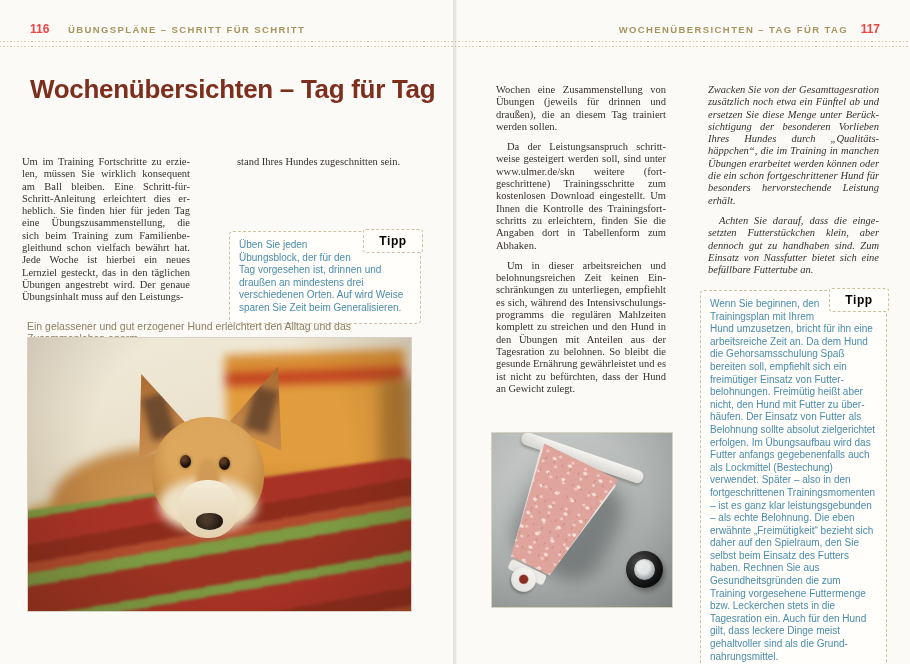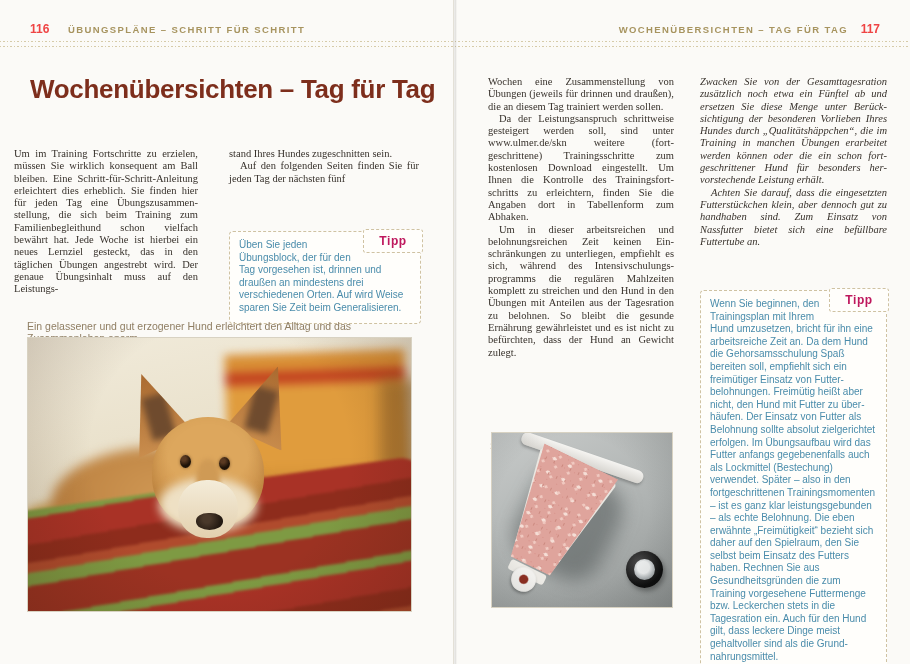--- a/index.html
+++ b/index.html
@@ -21,29 +21,29 @@
     background-image:
       repeating-linear-gradient(90deg,#d6cba9 0 1.5px,transparent 1.5px 3.5px),
       repeating-linear-gradient(90deg,#d6cba9 0 1.5px,transparent 1.5px 3.5px);
     background-size:100% 1px,100% 1px;background-position:0 0,0 5px;background-repeat:no-repeat;}
   
   .title{position:absolute;left:30px;top:74px;font-family:"Liberation Sans",sans-serif;
     font-weight:700;font-size:26px;color:#7d2e1c;letter-spacing:-0.3px;}
   
   .col{position:absolute;font-size:10.5px;line-height:12.3px;text-align:justify;
     hyphens:auto;-webkit-hyphens:auto;}
-  .col p{margin:0;}
+  .col p{margin:8px;}
   .col p.ind{text-indent:11px;}
   
   .tipbox{position:absolute;border:1px dashed #cfc2a2;border-radius:4px;background:#fffefb;
     font-family:"Liberation Sans",sans-serif;font-size:10px;line-height:12.6px;
     color:#4a8cab;padding:7px 9px 8px 9px;box-sizing:border-box;}
   .tip-tab{float:right;width:58px;height:22px;line-height:22px;margin:-10px -12px 2px 9px;
     background:#fffefb;border:1px dashed #cfc2a2;border-radius:3px;text-align:center;
-    color:#be185d;font-weight:700;font-size:12px;letter-spacing:0.6px;}
+    color:#000000;font-weight:700;font-size:12px;letter-spacing:0.6px;}
   
   .caption{position:absolute;font-family:"Liberation Sans",sans-serif;font-size:10.5px;
     color:#8f7e63;}
   
   .photo{position:absolute;overflow:hidden;border:1px solid #d8d2c2;box-sizing:border-box;}
   .ly{position:absolute;}
   
   .dog-wall{inset:0;background:linear-gradient(168deg,#f1ebdb 0%,#e8dfc8 45%,#d9ccae 100%);}
   .dog-cushion{left:52%;top:5%;width:47%;height:56%;filter:blur(5px);transform:rotate(-2deg);
     background:linear-gradient(180deg,#d98f35 0 12%,#c2411f 12% 20%,#e09c3d 20% 72%,#c07f2b 100%);}
@@ -115,21 +115,20 @@
   <div class="rule"></div>
 
   <h1 class="title" style="margin:0;">Wochenübersichten – Tag für Tag</h1>
 
   <div class="col" style="left:14px;top:148px;width:184px;">
     <p>Um im Training Fortschritte zu erzie­len, müssen Sie wirklich konsequent am Ball bleiben. Eine Schritt-für-Schritt-Anleitung erleichtert dies er­heblich. Sie finden hier für jeden Tag eine Übungs­zusammen­stellung, die sich beim Training zum Familien­be­gleithund schon vielfach bewährt hat. Jede Woche ist hierbei ein neues Lernziel gesteckt, das in den täglichen Übungen angestrebt wird. Der genaue Übungsinhalt muss auf den Leistungs-</p>
   </div>
 
   <div class="col" style="left:229px;top:148px;width:190px;">
     <p>stand Ihres Hundes zugeschnitten sein.</p>
-    <p class="ind">Auf den folgenden Seiten finden Sie für jeden Tag der nächsten fünf</p>
   </div>
 
   <div class="tipbox" style="left:229px;top:231px;width:192px;min-height:78px;">
     <span class="tip-tab">Tipp</span>
     <span>Üben Sie jeden Übungsblock, der für den Tag vorgesehen ist, drinnen und draußen an mindestens drei verschiedenen Orten. Auf wird Weise sparen Sie Zeit beim Generali­sieren.</span>
   </div>
 
   <div class="caption" style="left:27px;top:320px;width:400px;">Ein gelassener und gut erzogener Hund erleichtert den Alltag und das Zusammenleben enorm.</div>
 
   <div class="photo" style="left:27px;top:337px;width:385px;height:275px;">

